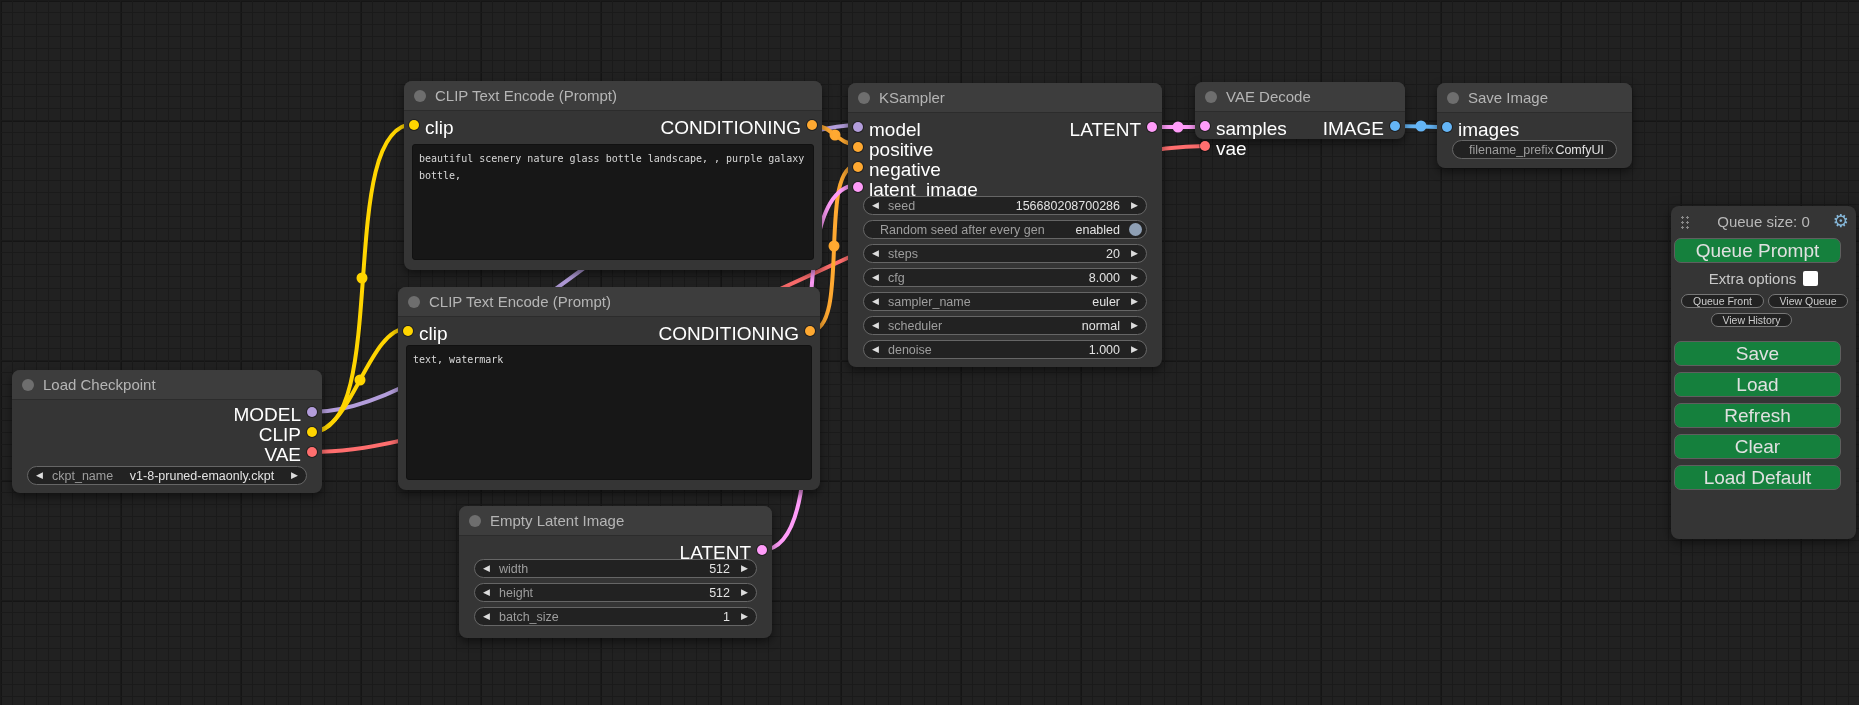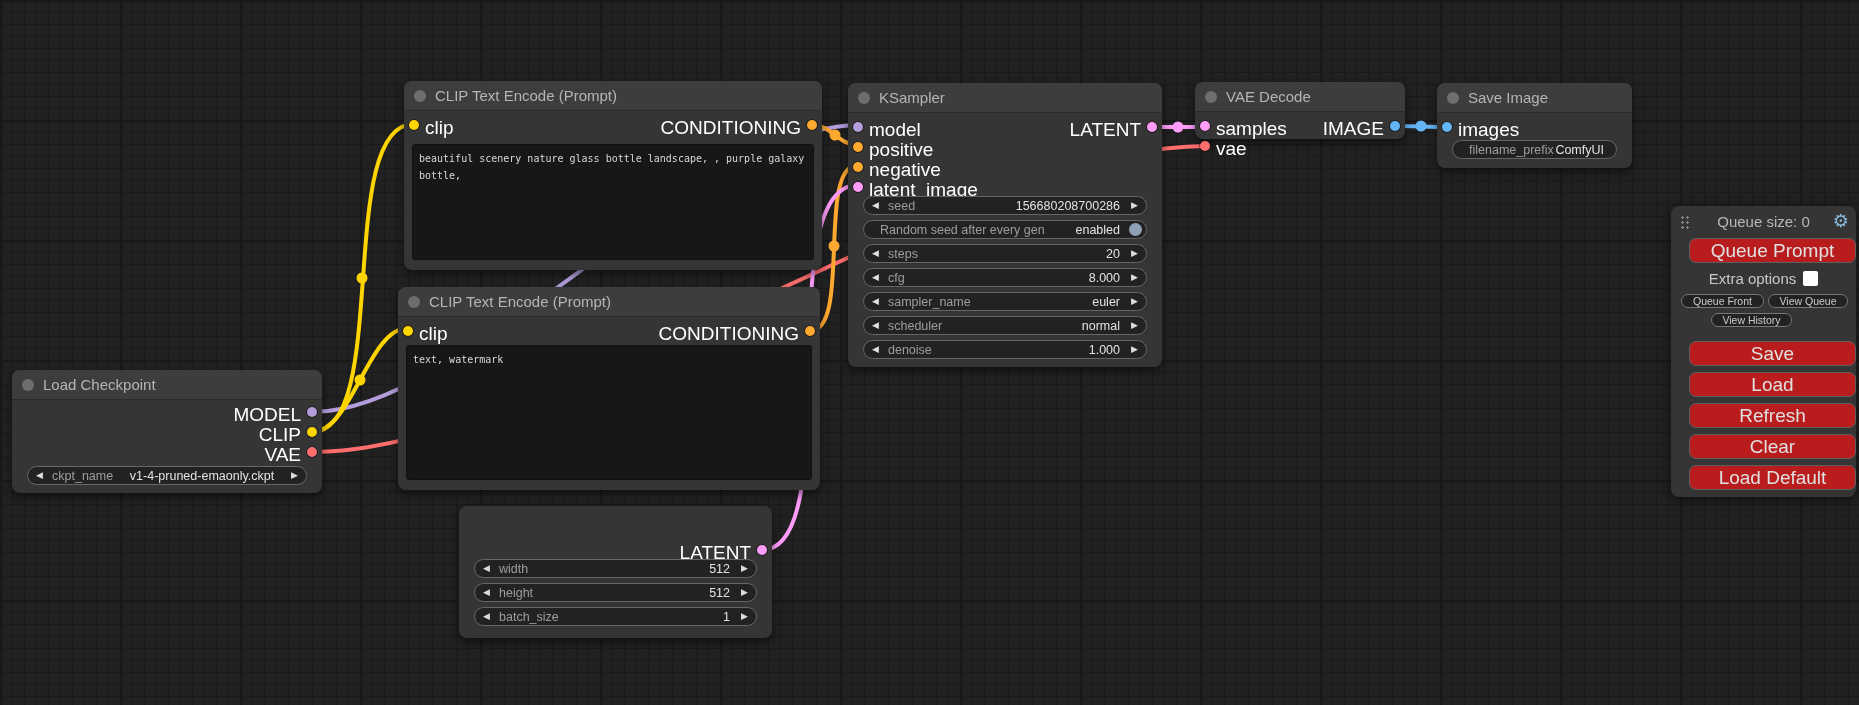--- a/index.html
+++ b/index.html
@@ -59,33 +59,33 @@
   .ntext {
     position:absolute; left:8px; right:8px;
     background:#171717; border:1px solid #111; border-radius:3px;
     color:#d8d8d8; font-family:"DejaVu Sans Mono", monospace;
     font-size:10px; line-height:17px; padding:5px 6px;
     resize:none; overflow:hidden; white-space:pre-wrap; word-break:normal;
   }
 
   
   #queue-panel {
-    position:absolute; left:1671px; top:206px; width:185px; height:291px; z-index:3;
+    position:absolute; left:1671px; top:206px; width:185px; height:333px; z-index:3;
     background:#353535; border-radius:8px; box-shadow:0 3px 12px rgba(0,0,0,.55);
   }
   .qheader { position:absolute; left:0; right:0; top:6px; height:20px; }
   .drag-handle { position:absolute; left:9px; top:3px; width:9px; height:14px;
     background-image:radial-gradient(#8a8a8a 1.2px, transparent 1.4px);
     background-size:5px 5px; }
   .qsize { position:absolute; left:0; right:0; text-align:center; top:1px;
            color:#b8b8b8; font-size:15px; }
   .gear { position:absolute; right:7px; top:-2px; color:#85b7d9; font-size:18px; cursor:pointer; }
   .qbtn {
-    position:absolute; left:18px; width:167px; height:25px;
-    background:#b91c1c; border:1px solid #5f5f5f; border-radius:7px;
+    position:absolute; left:3px; width:167px; height:25px;
+    background:#15803d; border:1px solid #5f5f5f; border-radius:7px;
     color:#e0e0e0; font-size:19px; font-family:"Liberation Sans",sans-serif;
     display:flex; align-items:center; justify-content:center; cursor:pointer;
   }
   .qsmall {
     position:absolute; height:14px; background:#222; border:1px solid #777;
     border-radius:8px; color:#cccccc; font-size:10.5px;
     display:flex; align-items:center; justify-content:center; cursor:pointer;
   }
   .extra-row { position:absolute; left:0; right:0; top:64px; height:17px;
                display:flex; align-items:center; justify-content:center; gap:7px;
@@ -126,21 +126,21 @@
     <span class="out-label">CLIP</span>
     <span class="port out" style="background: rgb(255, 213, 0);"></span>
   </div>
   <div class="row" style="top:72px">
     <span class="out-label">VAE</span>
     <span class="port out" style="background: rgb(255, 110, 110);"></span>
   </div>
   <div class="widget" style="top:96px">
     <span class="warr left">◀</span>
     <span class="wlabel">ckpt_name</span>
-    <span class="wvalue center">v1-4-pruned-emaonly.ckpt</span>
+    <span class="wvalue center">v1-8-pruned-emaonly.ckpt</span>
     <span class="warr right">▶</span>
   </div>
 </div>
 
 <div class="node" style="left:404px; top:81px; width:418px; height:189px;">
   <div class="ntitle">
     <span class="tdot"></span>
     <span>CLIP Text Encode (Prompt)</span>
   </div>
   <div class="row" style="top:34px">
@@ -160,20 +160,24 @@
   <div class="row" style="top:34px">
     <span class="port in" style="background: rgb(255, 213, 0);"></span>
     <span class="in-label">clip</span>
     <span class="out-label">CONDITIONING</span>
     <span class="port out" style="background: rgb(255, 169, 49);"></span>
   </div>
   <textarea class="ntext" style="top: 58px; height: 135px;" spellcheck="false">text, watermark</textarea>
 </div>
 
 <div class="node" style="left:459px; top:506px; width:313px; height:132px;">
+  <div class="ntitle">
+    <span class="tdot"></span>
+    <span>Empty Latent Image</span>
+  </div>
   <div class="row" style="top:34px">
     <span class="out-label">LATENT</span>
     <span class="port out" style="background: rgb(255, 156, 249);"></span>
   </div>
   <div class="widget" style="top:53px">
     <span class="warr left">◀</span>
     <span class="wlabel">width</span>
     <span class="wvalue">512</span>
     <span class="warr right">▶</span>
   </div>

